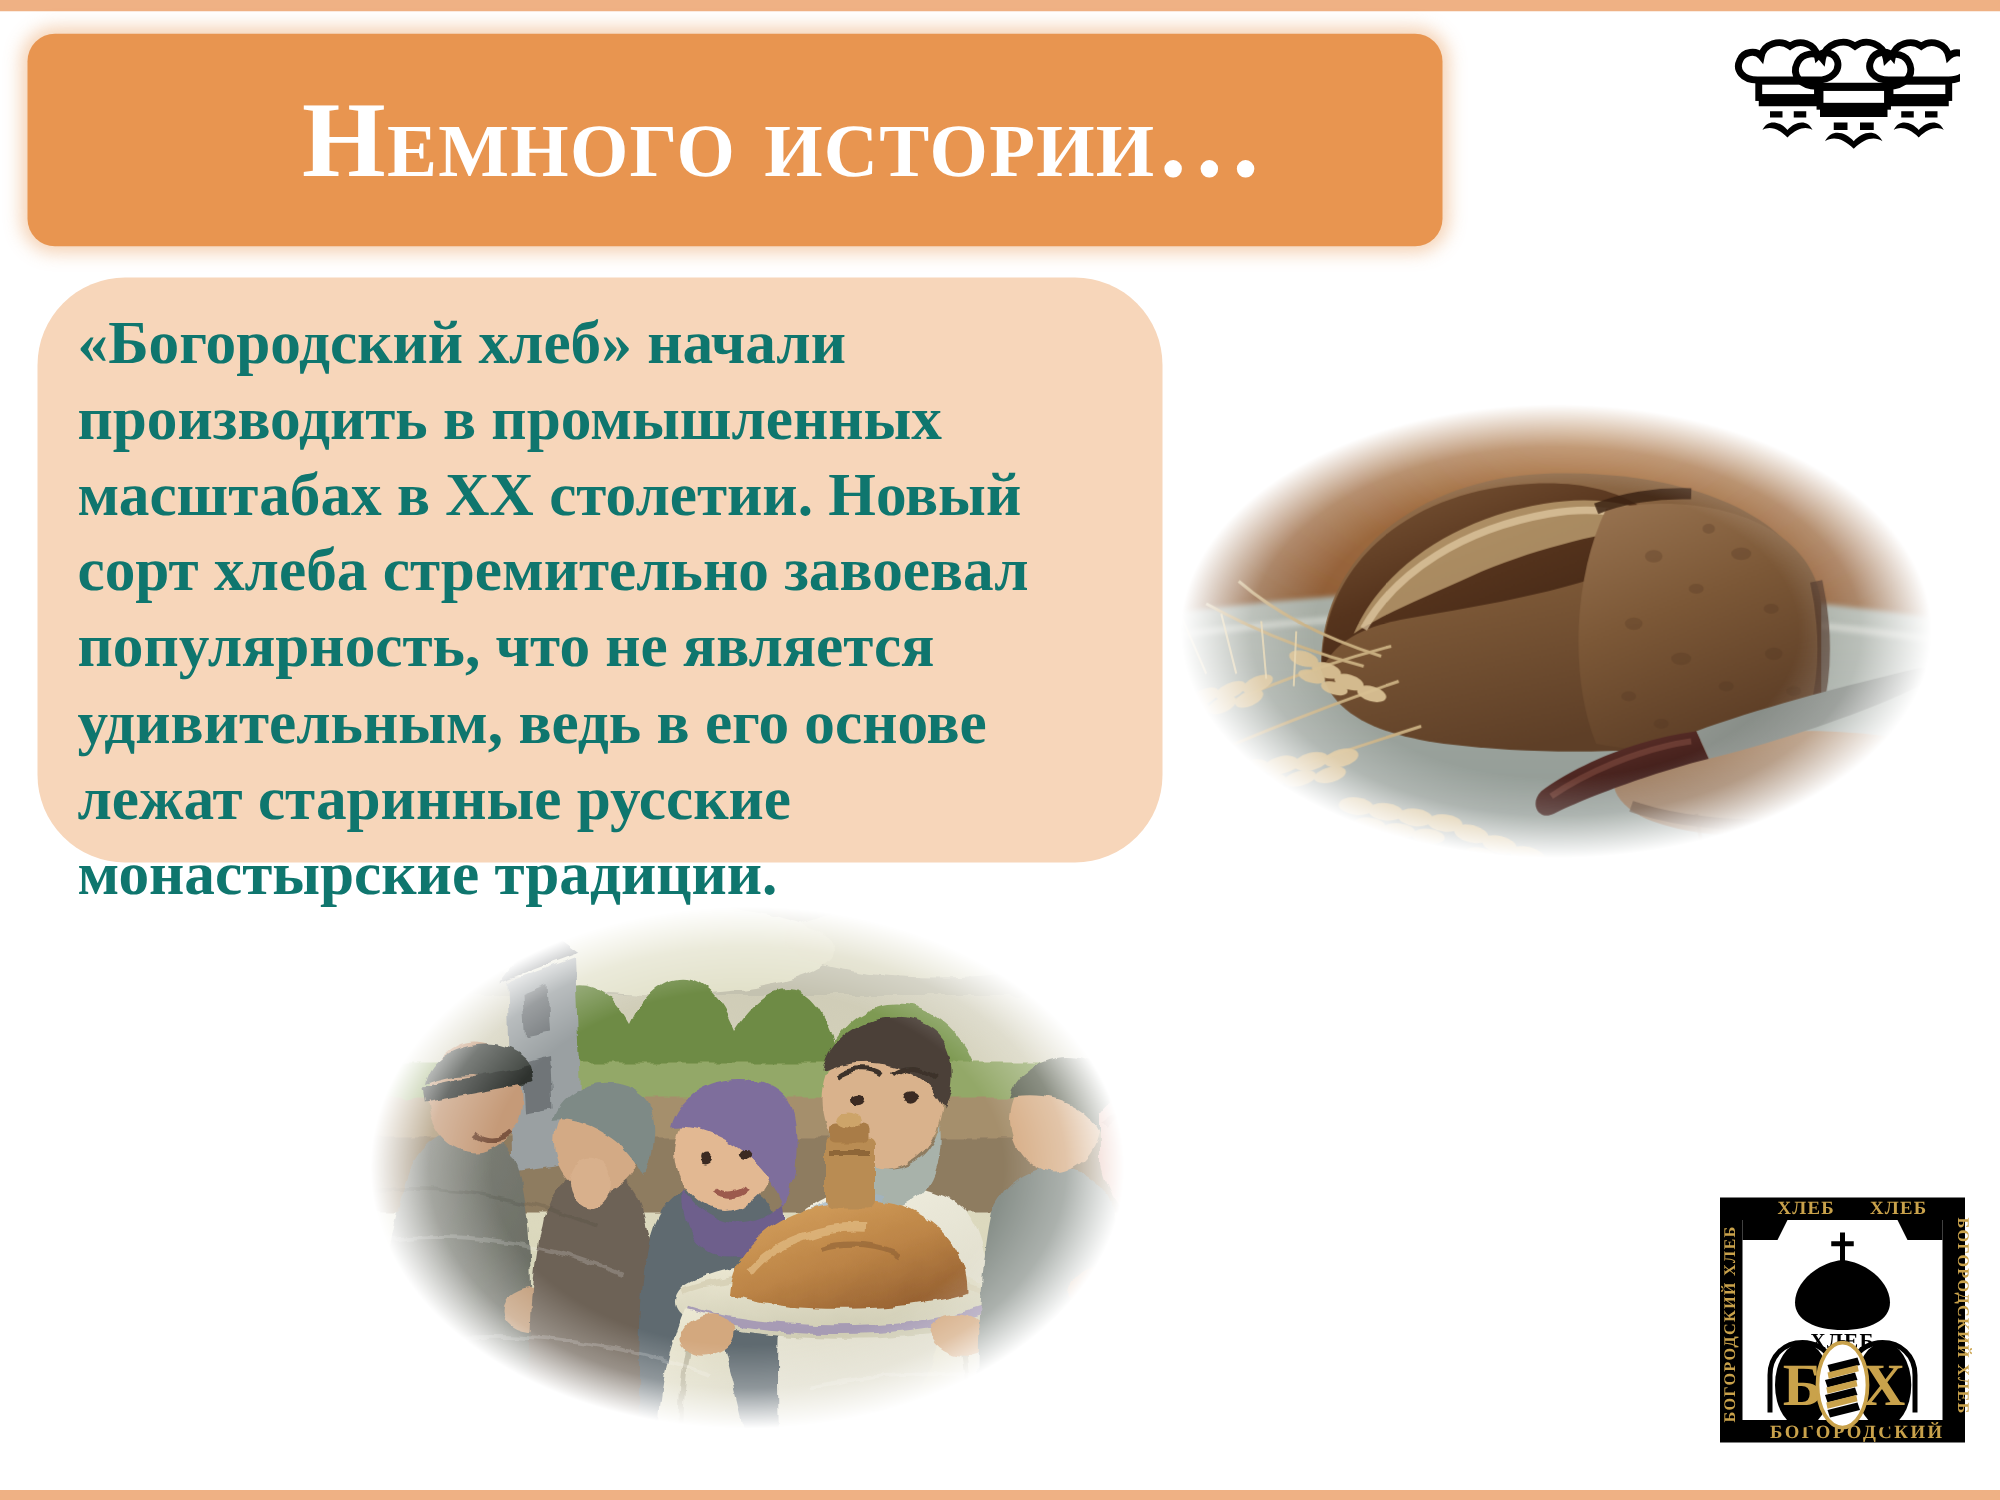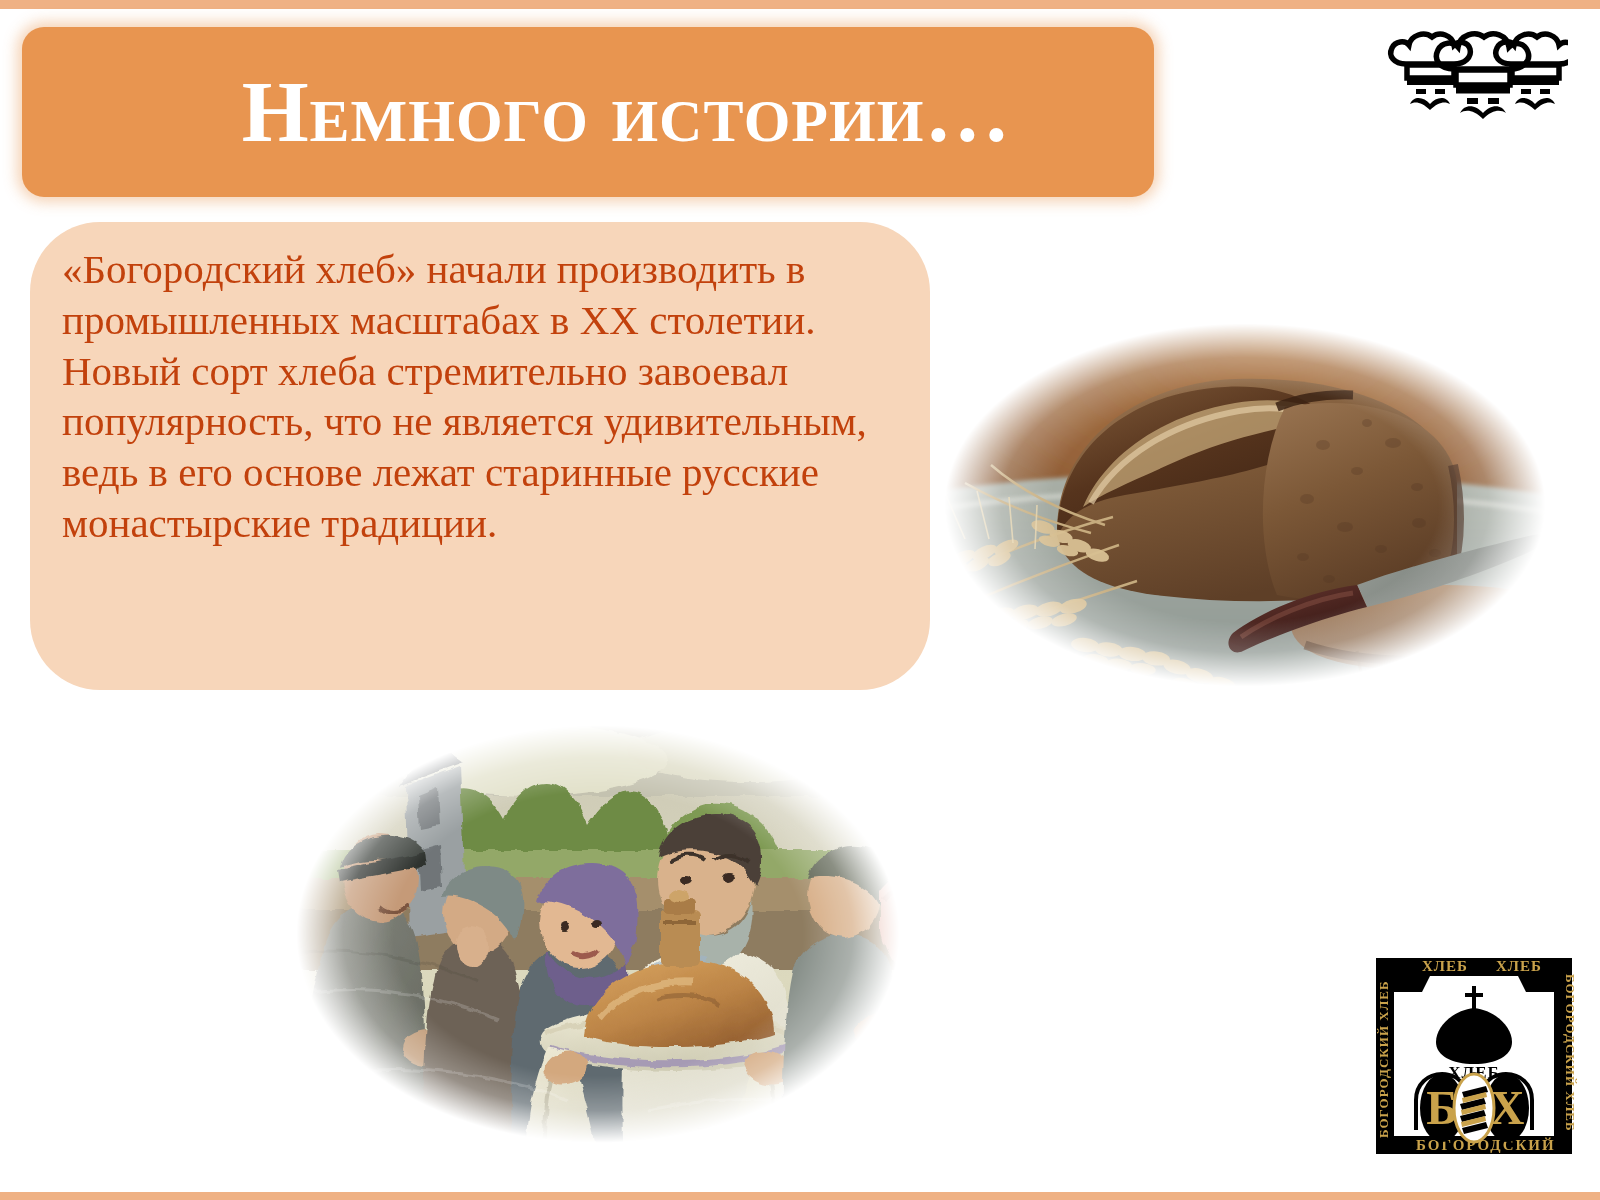--- a/index.html
+++ b/index.html
@@ -77,24 +77,25 @@
     top: 222px;
     width: 900px;
     height: 468px;
     background: #F7D6BA;
     border-radius: 70px;
     box-sizing: border-box;
     padding: 22px 26px 10px 32px;
   }
   #body-text {
     font-family: "Liberation Serif", "DejaVu Serif", serif;
-    font-size: 41px;
+    font-size: 49px;
     line-height: 1.24;
-    color: #c2410c;
+    color: #0f766e;
     white-space: pre-line;
+    font-weight: bold;
   }
 
   
   .photo {
     position: absolute;
     overflow: hidden;
   }
   #bread-photo {
     left: 905px;
     top: 295px;

